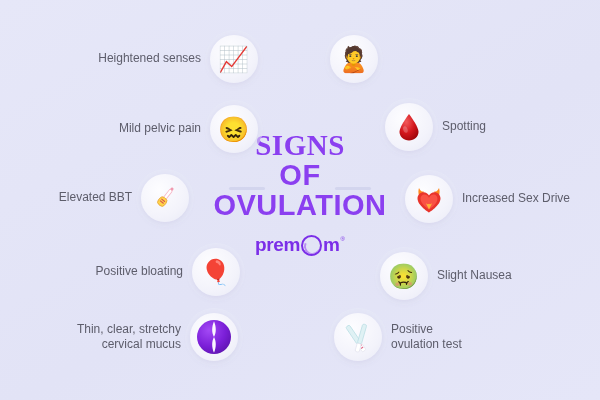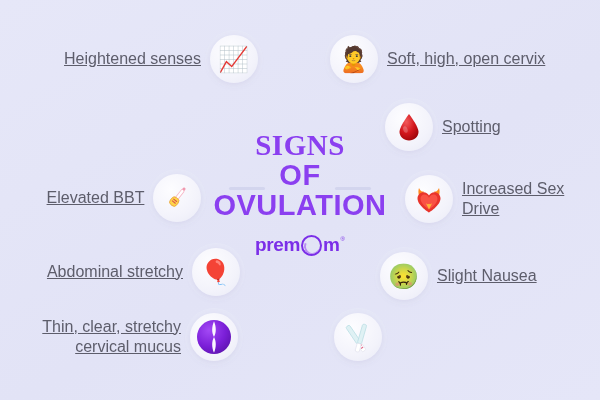--- a/index.html
+++ b/index.html
@@ -103,25 +103,24 @@
   .item {
     position: absolute;
     display: flex;
     align-items: center;
     gap: 9px;
   }
   .item.left  { flex-direction: row; justify-content: flex-end; }
   .item.right { flex-direction: row; justify-content: flex-start; }
 
   .item-label {
-    font-size: 16px;
+    font-size: 12px;
     color: #5d5d6b;
     line-height: 1.28;
     white-space: pre-line;
-    text-decoration: underline;
   }
   .item.left  .item-label { text-align: right; }
   .item.right .item-label { text-align: left; }
 
   .icon-bubble {
     flex: none;
     width: 48px;
     height: 48px;
     border-radius: 50%;
     background: radial-gradient(circle at 38% 32%, #fdfdff 0%, #f3f3fb 62%, #e9eaf6 100%);
@@ -160,39 +159,45 @@
     </div>
   </div>
 
   <div class="item left" style="left:18px; top:35px; width:240px;">
     <span class="item-label">Heightened senses</span>
     <span class="icon-bubble">
       <span class="icon-glyph">📈</span>
     </span>
   </div>
 
+  <div class="item left" style="left:18px; top:105px; width:240px;">
+    <span class="item-label">Mild pelvic pain</span>
+    <span class="icon-bubble">
+      <span class="icon-glyph">😖</span>
+    </span>
+  </div>
 
   <div class="item left" style="left:8px; top:174px; width:232px;justify-content:center;">
     <span class="item-label">Elevated BBT</span>
     <span class="icon-bubble">
       <svg width="30" height="30" viewBox="0 0 30 30">
         <g transform="rotate(38 15 15)">
           <rect x="13" y="4" width="4" height="14" rx="2" fill="#f7b8c8"></rect>
           <rect x="13.8" y="5" width="2.4" height="12" rx="1.2" fill="#ffffff"></rect>
           <rect x="11" y="15" width="8" height="9" rx="3.4" fill="#ffd54a" stroke="#e8a23c" stroke-width="0.8"></rect>
           <rect x="12.6" y="17.4" width="4.8" height="1.1" rx="0.5" fill="#d9534f"></rect>
           <rect x="12.6" y="19.6" width="4.8" height="1.1" rx="0.5" fill="#d9534f"></rect>
           <circle cx="15" cy="3.6" r="1.5" fill="#f09ab0"></circle>
         </g>
       </svg>
     </span>
   </div>
 
   <div class="item left" style="left:0px; top:248px; width:240px;">
-    <span class="item-label">Abdominal stretchy</span>
+    <span class="item-label">Positive bloating</span>
     <span class="icon-bubble">
       <span class="icon-glyph">🎈</span>
     </span>
   </div>
 
   <div class="item left" style="left:24px; top:313px; width:214px;">
     <span class="item-label">Thin, clear, stretchy
 cervical mucus</span>
     <span class="icon-bubble">
       <svg width="38" height="38" viewBox="0 0 38 38">
@@ -206,21 +211,20 @@
         <circle cx="19" cy="19" r="17" fill="url(#mucusGrad)"></circle>
         <path d="M19 3.2 C16.6 9 16.6 14.6 19 19 C21.4 23.4 21.4 29 19 34.8 C16.6 29 16.6 23.4 19 19 C21.4 14.6 21.4 9 19 3.2 Z" fill="#ffffff" opacity="0.96"></path>
       </svg>
     </span>
   </div>
 
   <div class="item right" style="left:330px; top:35px; width:265px;">
     <span class="icon-bubble">
       <span class="icon-glyph">🙎</span>
     </span>
-    <span class="item-label">Soft, high, open cervix</span>
   </div>
 
   <div class="item right" style="left:405px; top:175px; width:195px;">
     <span class="icon-bubble">
       <svg width="32" height="32" viewBox="0 0 32 32">
         <path d="M6 5 C7.5 8 9 9.5 10.5 8 C10 11 11.5 12 13 10.5 C13 13.5 15 14 16 12 C17 14 19 13.5 19 10.5 C20.5 12 22 11 21.5 8 C23 9.5 24.5 8 26 5 C27.5 10 26 14 23 16 L9 16 C6 14 4.5 10 6 5 Z" fill="#ff8a1f"></path>
         <path d="M16 29.5 C16 29.5 4.5 22.5 4.5 15.5 C4.5 11.8 7.3 9.2 10.6 9.2 C13 9.2 15 10.6 16 12.5 C17 10.6 19 9.2 21.4 9.2 C24.7 9.2 27.5 11.8 27.5 15.5 C27.5 22.5 16 29.5 16 29.5 Z" fill="#e8342c"></path>
         <path d="M16 26.5 C16 26.5 7.5 21.2 7.5 15.8 C7.5 13.2 9.3 11.6 11.4 11.6 C13.2 11.6 14.8 12.8 16 14.8 C17.2 12.8 18.8 11.6 20.6 11.6 C22.7 11.6 24.5 13.2 24.5 15.8 C24.5 21.2 16 26.5 16 26.5 Z" fill="#ff5c4d" opacity="0.75"></path>
         <path d="M13 20 C13.6 22.5 15 24 16 26.5 C17 24 18.4 22.5 19 20 C18 21.2 17 21.6 16 20.8 C15 21.6 14 21.2 13 20 Z" fill="#ffb338"></path>
       </svg>
@@ -260,15 +264,17 @@
           <rect x="13.2" y="24" width="4.4" height="9" rx="1.4" fill="#ffffff" stroke="#e2e2ee" stroke-width="0.7"></rect>
           <rect x="14.1" y="26" width="2.6" height="1.1" fill="#e06a8a"></rect>
           <rect x="14.1" y="28.6" width="2.6" height="1.1" fill="#e06a8a"></rect>
         </g>
         <g transform="rotate(16 18 18)">
           <rect x="19" y="4" width="4.2" height="20" rx="1.6" fill="#dff1f4" stroke="#b9dde4" stroke-width="0.7"></rect>
           <rect x="19" y="24" width="4.2" height="8.5" rx="1.4" fill="#ffffff" stroke="#e2e2ee" stroke-width="0.7"></rect>
         </g>
       </svg>
     </span>
+    <span class="item-label">Positive
+ovulation test</span>
   </div>
 
 </div>
 
 </body></html>

